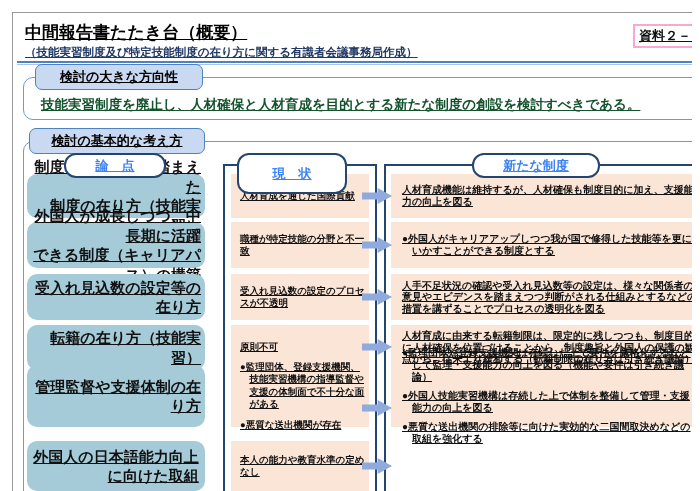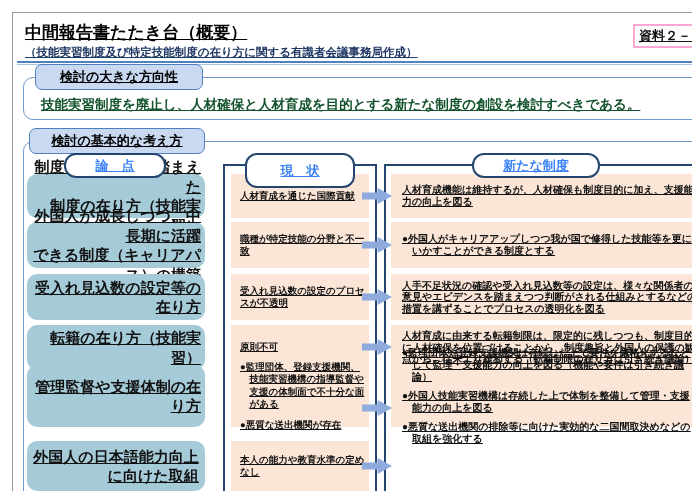--- a/index.html
+++ b/index.html
@@ -65,21 +65,21 @@
   
   .col-pill {
     position: absolute; z-index: 6;
     background: #fff;
     border: 2px solid var(--frame_navy);
     border-radius: 12px;
     display: flex; align-items: center; justify-content: center;
     font-size: 13px; font-weight: bold; color: #3b82f6;
   }
   .pill-issue   { left: 47px;  top: 136px; width: 102px; height: 25px; }
-  .pill-current { left: 228px; top: 136px; width: 110px; height: 35px; }
+  .pill-current { left: 220px; top: 136px; width: 110px; height: 41px; }
   .pill-new     { left: 455px; top: 136px; width: 128px; height: 25px; }
 
   
   .col-frame {
     position: absolute; top: 147px; height: 331px;
     border: 2px solid var(--frame_navy); background: transparent; z-index: 1;
   }
   .frame-current { left: 206px; width: 154px; }
   .frame-new     { left: 367px; width: 325px; }
 

